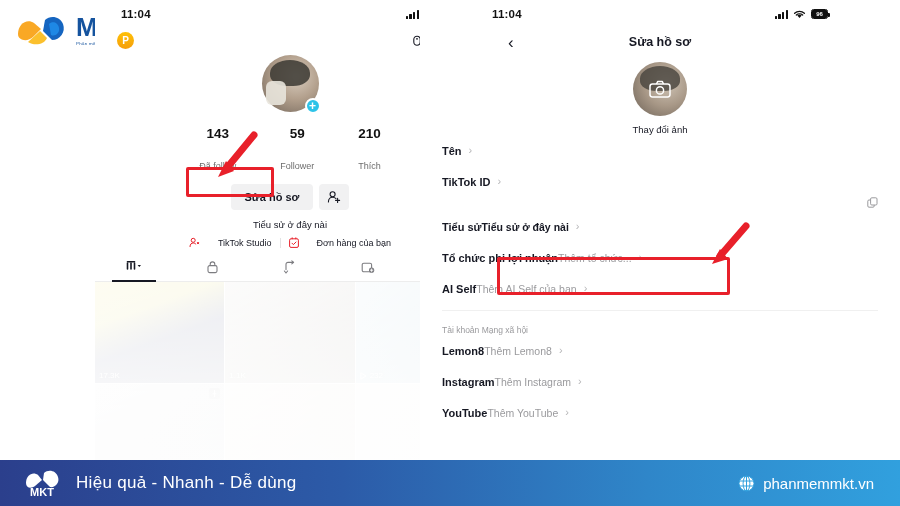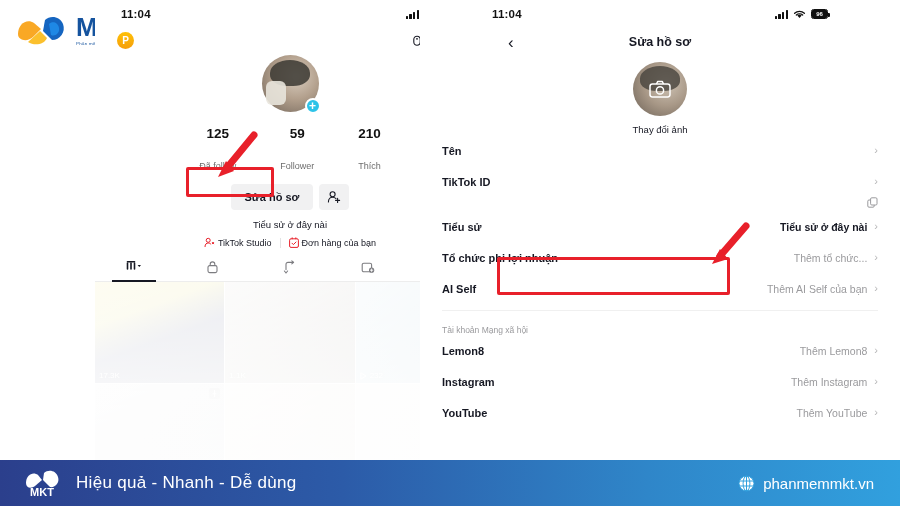--- a/index.html
+++ b/index.html
@@ -53,21 +53,21 @@
   .stat-num { font-size: 13.5px; font-weight: 800; color:#111; }
   .stat-lbl { font-size: 9px; color:#6d6d6d; margin-top: 20px; }
 
   .actions { display:flex; justify-content:center; align-items:center; gap: 6px; margin-top: 13px; }
   .btn-pill { background:#f1f1f2; border-radius: 4px; font-size: 11px; color:#161823; font-weight:600;
               height: 26px; display:flex; align-items:center; justify-content:center; padding: 0 14px; }
   .btn-sq { background:#f1f1f2; border-radius:4px; width: 30px; height: 26px; display:flex; align-items:center; justify-content:center; }
 
   .bio { text-align:center; font-size: 9.5px; color:#161823; margin-top: 9px; }
   .chips { display:flex; justify-content:center; align-items:center; gap: 8px; margin-top: 7px; font-size: 9px; color:#161823; }
-  .chip { display:flex; align-items:center; gap:3px; }
+  .chip { display:flex; align-items:center; gap:18px; }
   .chip-div { width:1px; height: 10px; background:#e3e3e4; }
 
   .tabbar { display:flex; margin-top: 12px; border-bottom: 1px solid #ededed; }
   .tab { flex:1; display:flex; align-items:center; justify-content:center; padding-bottom: 7px; position:relative; }
   .tab.active:after { content:""; position:absolute; bottom:-1px; left: 22%; width: 56%; height:2px; background:#161823; }
 
   .grid { display:grid; grid-template-columns: repeat(3, 1fr); gap: 1px; background:#fff; }
   .cell { position: relative; height: 101px; overflow:hidden; }
   .cell .views { position:absolute; left: 4px; bottom: 3px; font-size: 8px; color:#fff; display:flex; align-items:center; gap:3px; text-shadow: 0 0 3px rgba(0,0,0,.5); }
   .cell .pin { position:absolute; right:4px; top:4px; width:11px; height:11px; }
@@ -81,21 +81,21 @@
   .chev-back { font-size: 17px; color:#161823; line-height:1; font-weight: 400; }
 
   .avatar-edit { display:flex; flex-direction:column; align-items:center; margin-top: 10px; }
   .avatar-edit .av { width: 54px; height: 54px; border-radius:50%; position:relative; overflow:hidden;
         background: radial-gradient(circle at 62% 40%, #cfc4b6 0%, #a89887 48%, #6b6055 100%); }
   .avatar-edit .av:before { content:""; position:absolute; left: 7px; top: 4px; width: 40px; height: 25px; border-radius: 50% 50% 40% 40%; background:#46423c; opacity:.8;}
   .cam { position:absolute; left:50%; top:50%; transform: translate(-50%,-50%); }
   .avatar-edit .lbl { font-size: 9.5px; color:#161823; margin-top: 8px; }
 
   .sec-hdr { font-size: 8.5px; color:#9a9a9d; padding: 0 22px; margin-top: 14px; }
-  .row { display:flex; align-items:center; justify-content:space-between; padding: 0 22px; height: 31px; }
+  .row { display:flex; align-items:center; justify-content:flex-start; padding: 0 22px; height: 31px; }
   .row-label { font-size: 11px; color:#161823; font-weight:600; }
   .row-right { display:flex; align-items:center; gap: 7px; }
   .row-value { font-size: 10.5px; color:#9a9a9d; }
   .row-value.dark { color:#161823; font-weight:600; }
   .chev { color:#b6b6b8; font-size: 11px; line-height:1; }
   .divider { height:1px; background:#f0f0f0; margin: 6px 22px 4px 22px; }
 
   
   .hl { position:absolute; border: 3.5px solid #e8202a; border-radius: 2px; }
   .arrow { position:absolute; }
@@ -170,21 +170,21 @@
     </div>
 
     <div class="avatar-wrap">
       <div class="avatar">
         <div class="plus-badge">+</div>
       </div>
     </div>
 
     <div class="stats">
       <div class="stat">
-        <div class="stat-num">125</div>
+        <div class="stat-num">143</div>
         <div class="stat-lbl">Đã follow</div>
       </div>
       <div class="stat">
         <div class="stat-num">59</div>
         <div class="stat-lbl">Follower</div>
       </div>
       <div class="stat">
         <div class="stat-num">210</div>
         <div class="stat-lbl">Thích</div>
       </div>

